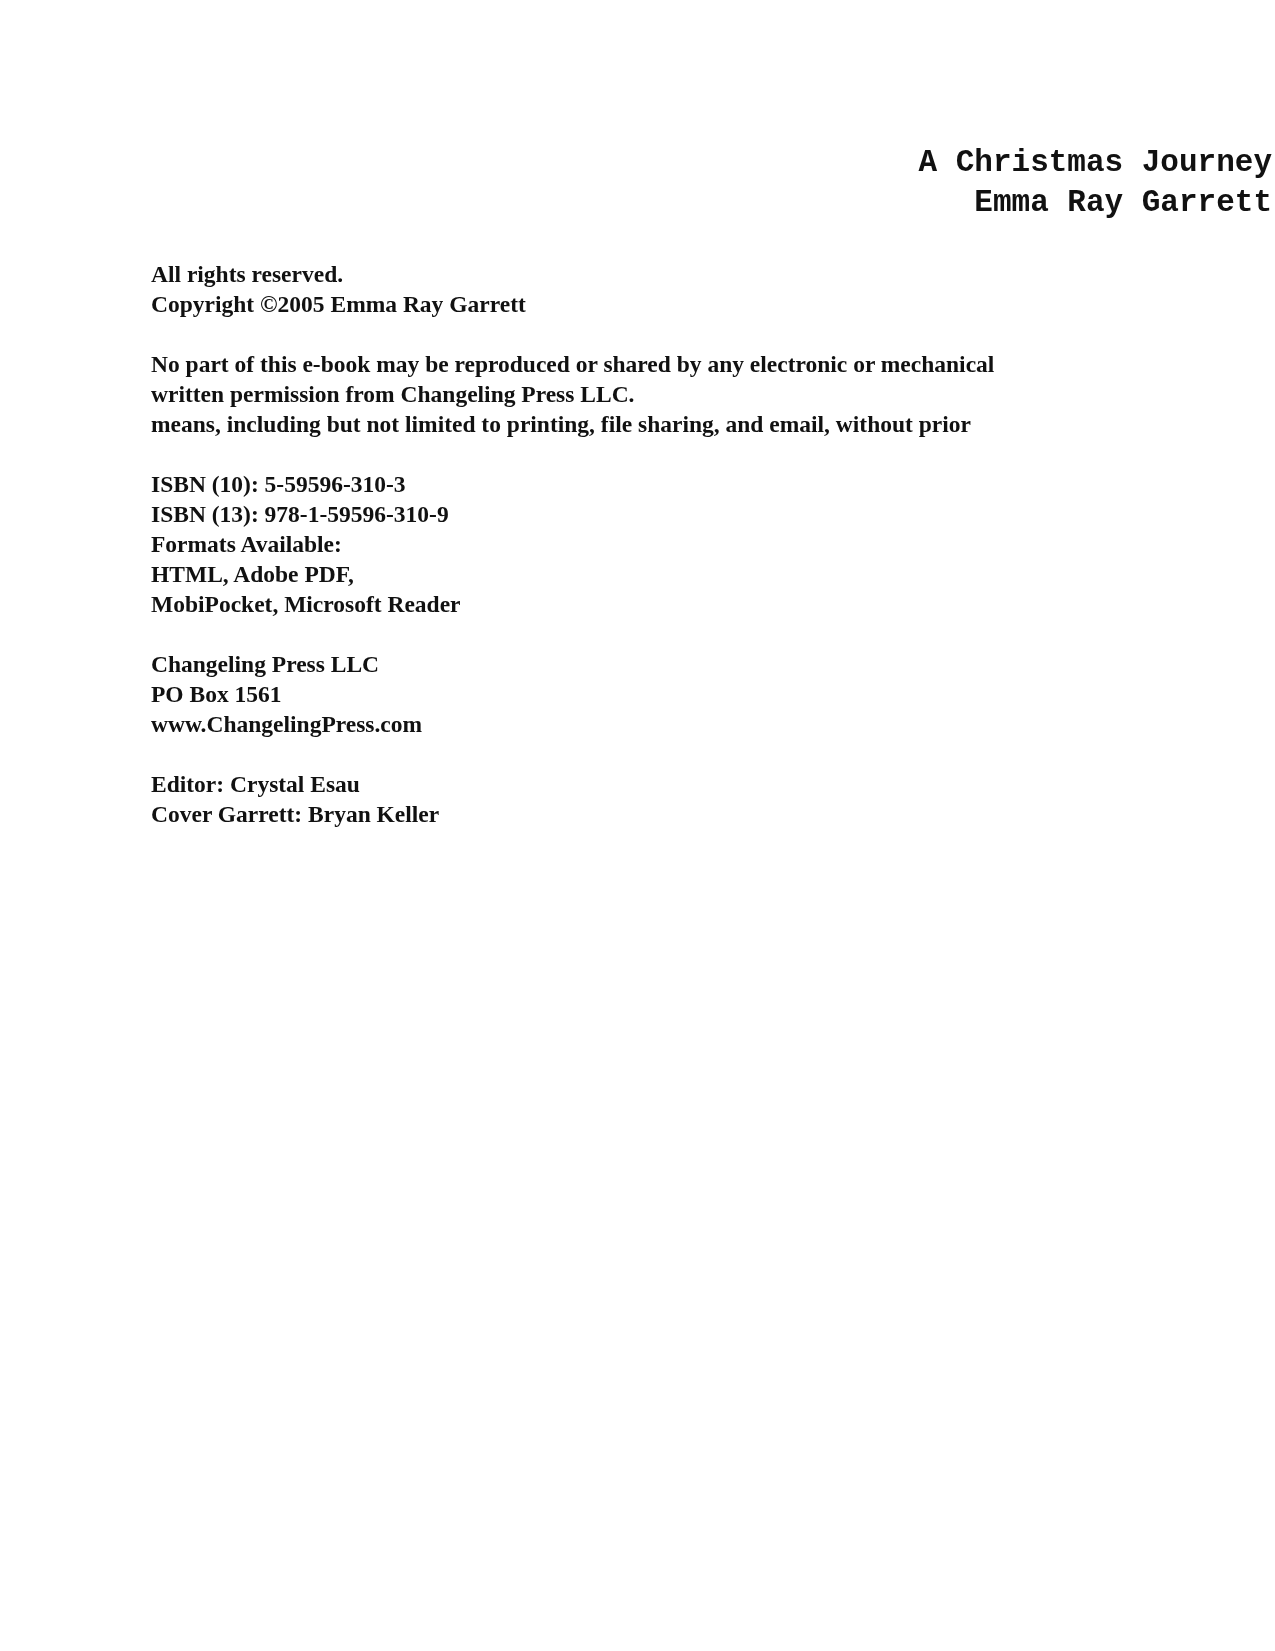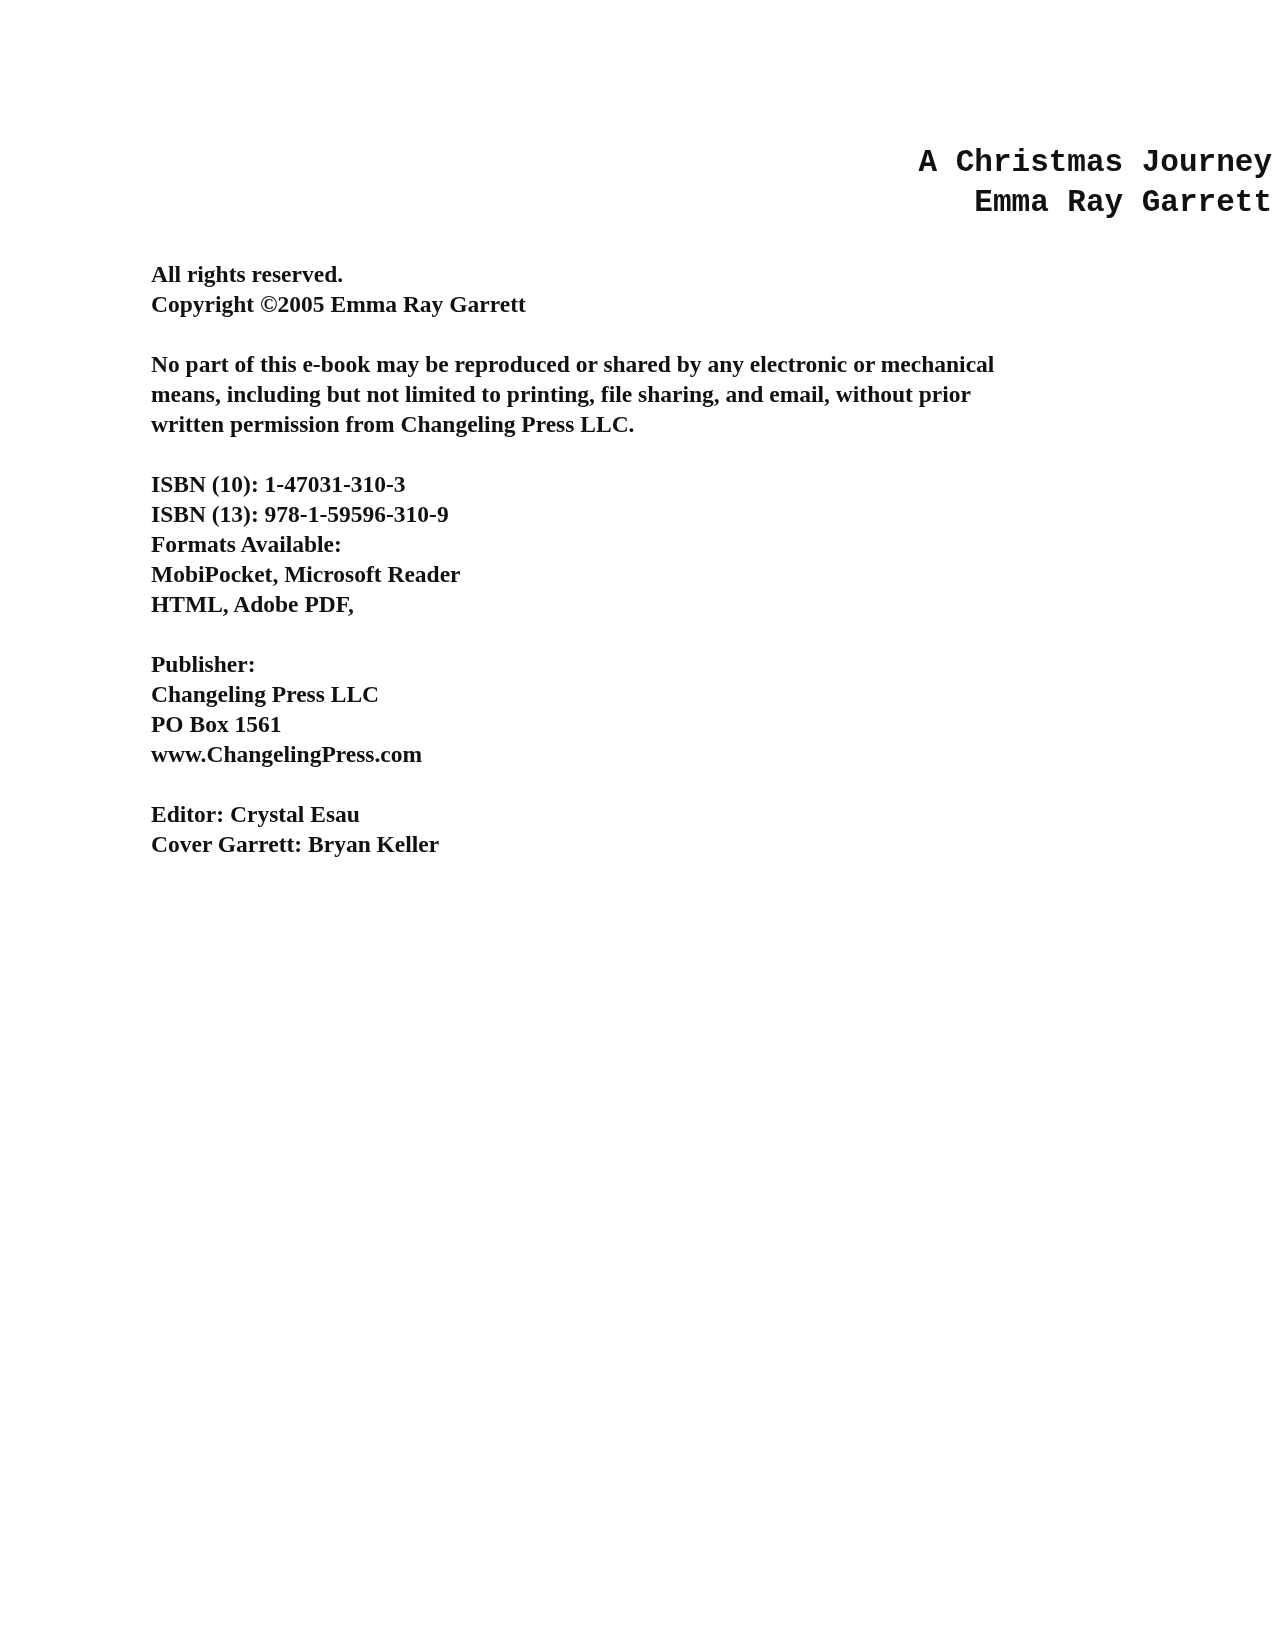--- a/index.html
+++ b/index.html
@@ -73,34 +73,33 @@
 
   <div class="body-block">
 
     <div class="para">
       <span class="line">All rights reserved.</span>
       <span class="line">Copyright ©2005 Emma Ray Garrett</span>
     </div>
 
     <div class="para">
       <span class="line">No part of this e-book may be reproduced or shared by any electronic or mechanical</span>
+      <span class="line">written permission from Changeling Press LLC.</span>
       <span class="line">means, including but not limited to printing, file sharing, and email, without prior</span>
-      <span class="line">written permission from Changeling Press LLC.</span>
     </div>
 
     <div class="para">
-      <span class="line">ISBN (10): 1-47031-310-3</span>
+      <span class="line">ISBN (10): 5-59596-310-3</span>
       <span class="line">ISBN (13): 978-1-59596-310-9</span>
       <span class="line">Formats Available:</span>
+      <span class="line">HTML, Adobe PDF,</span>
       <span class="line">MobiPocket, Microsoft Reader</span>
-      <span class="line">HTML, Adobe PDF,</span>
     </div>
 
     <div class="para">
-      <span class="line">Publisher:</span>
       <span class="line">Changeling Press LLC</span>
       <span class="line">PO Box 1561</span>
       <span class="line">www.ChangelingPress.com</span>
     </div>
 
     <div class="para">
       <span class="line">Editor: Crystal Esau</span>
       <span class="line">Cover Garrett: Bryan Keller</span>
     </div>
 

